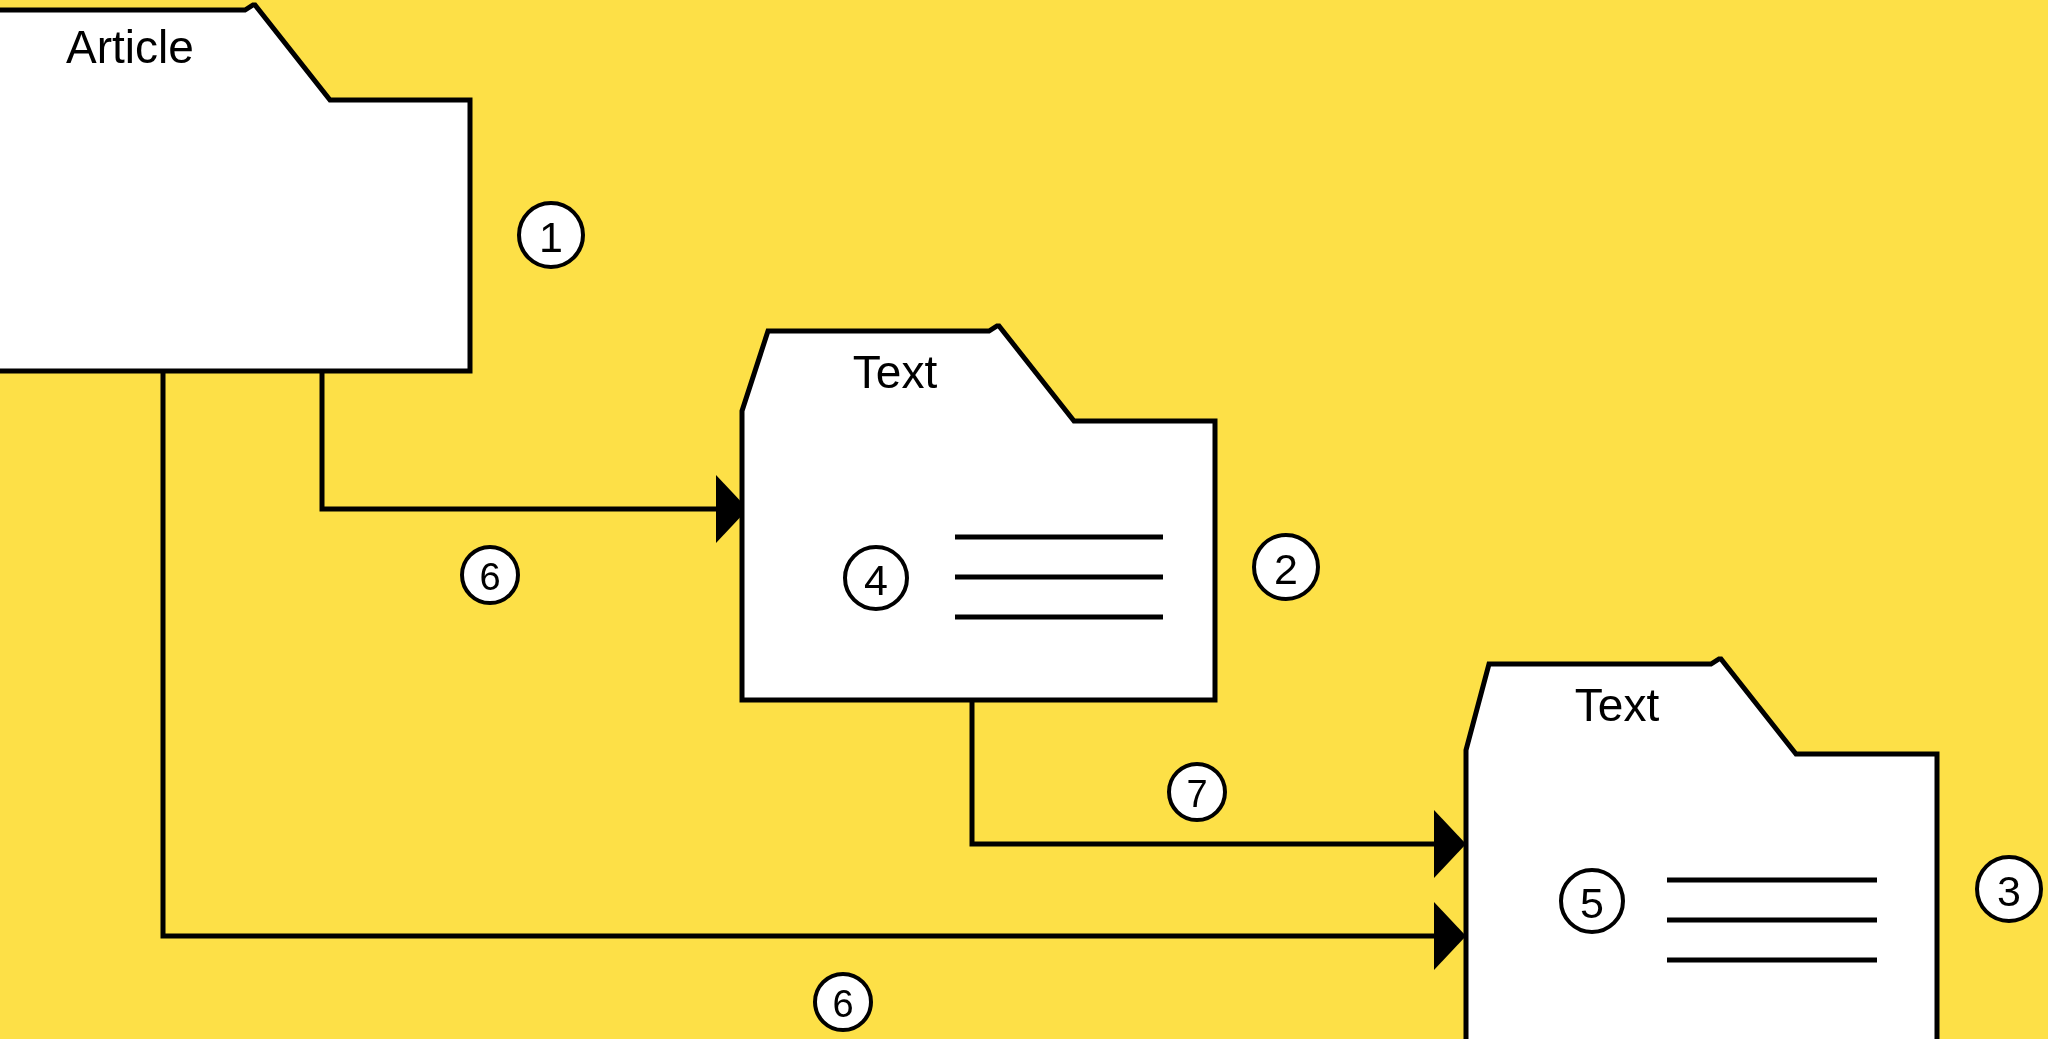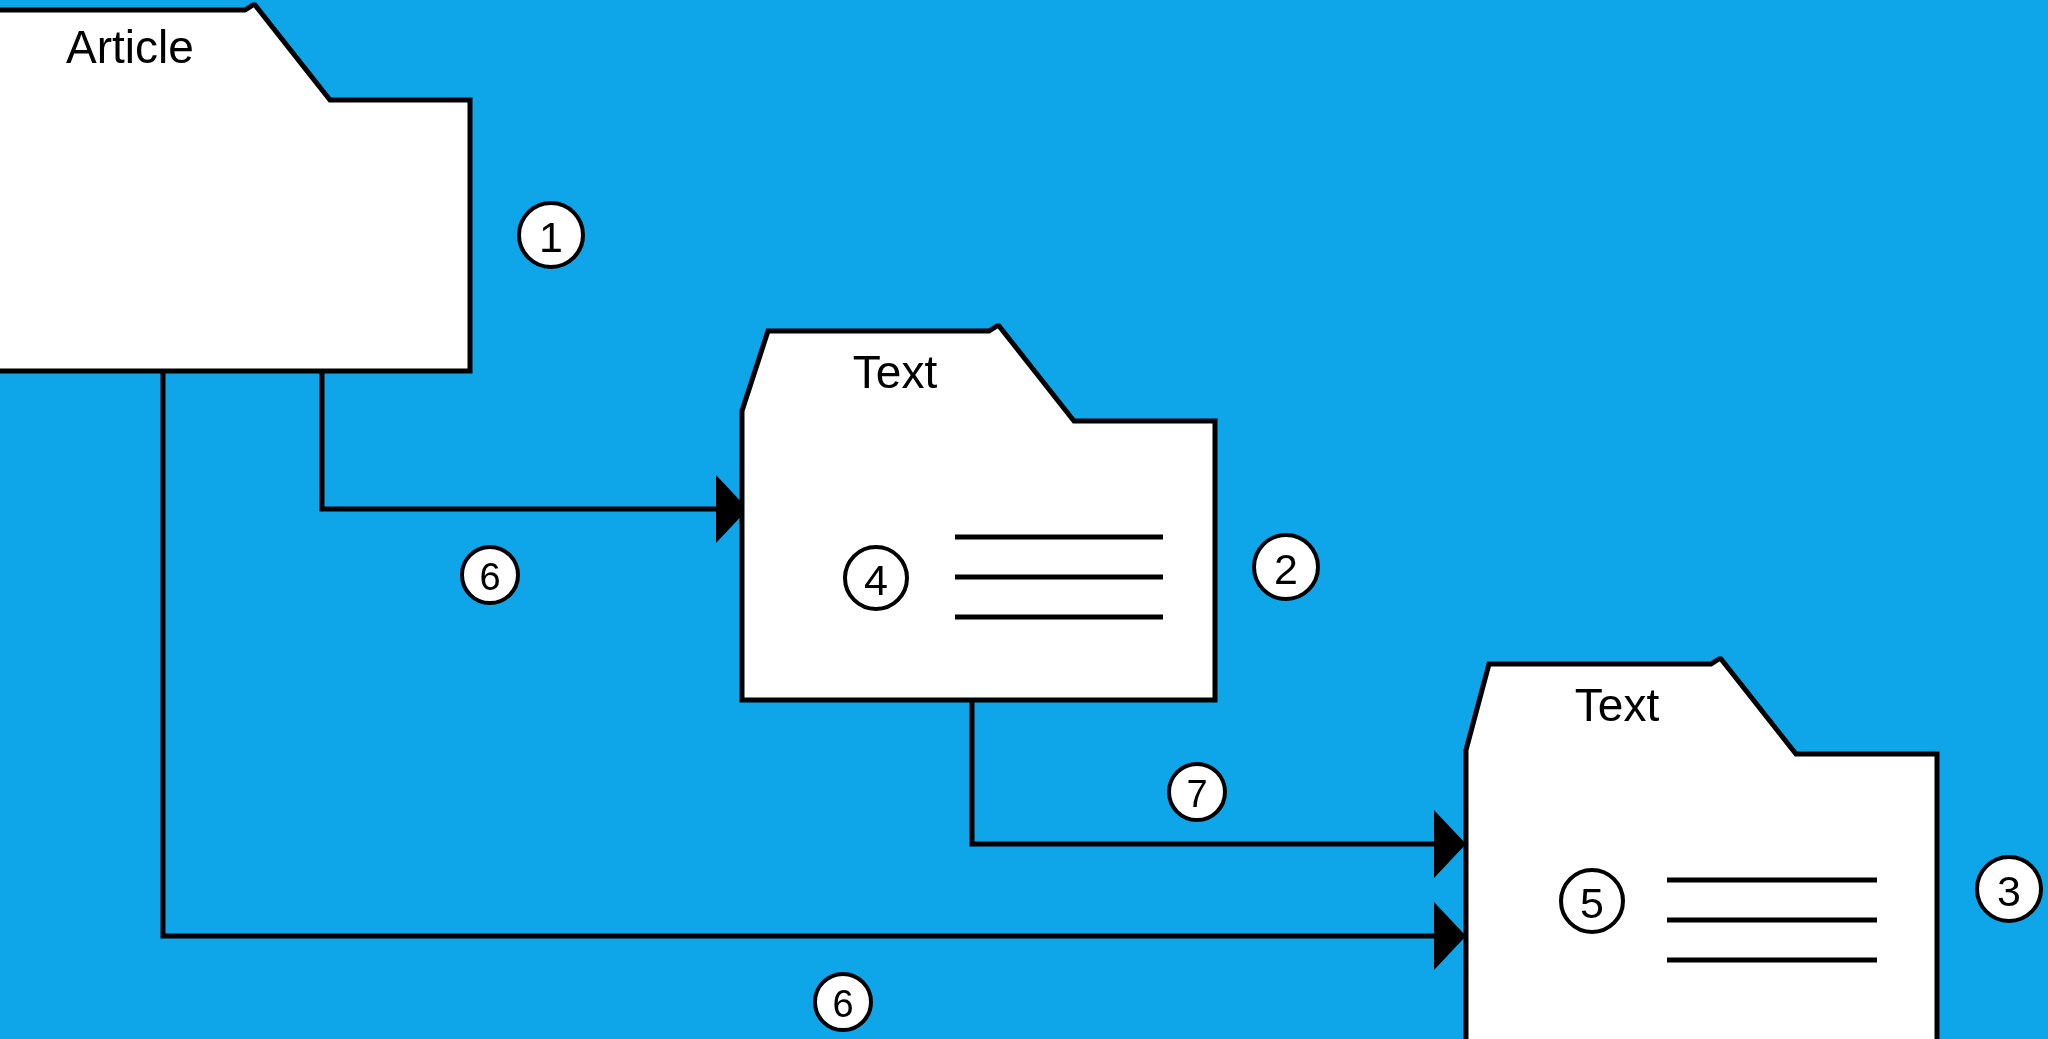--- a/index.html
+++ b/index.html
@@ -10,21 +10,21 @@
   body {
     width: 2048px;
     height: 1039px;
     overflow: hidden;
     font-family: "Liberation Sans", sans-serif;
   }
   #diagram-root {
     position: relative;
     width: 2048px;
     height: 1039px;
-    background: #0ea5e9;
+    background: #fde047;
   }
   svg.diagram-canvas {
     position: absolute;
     top: 0;
     left: 0;
     width: 2048px;
     height: 1039px;
     display: block;
   }
   .folder-outline {

